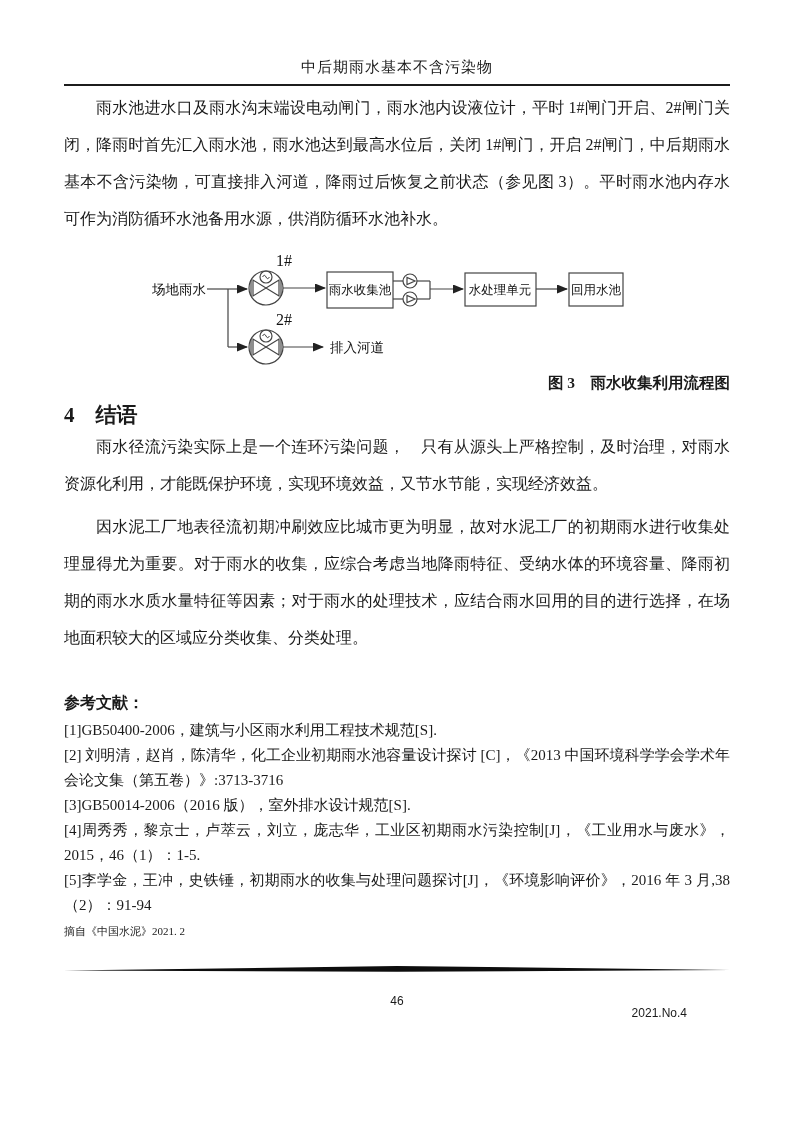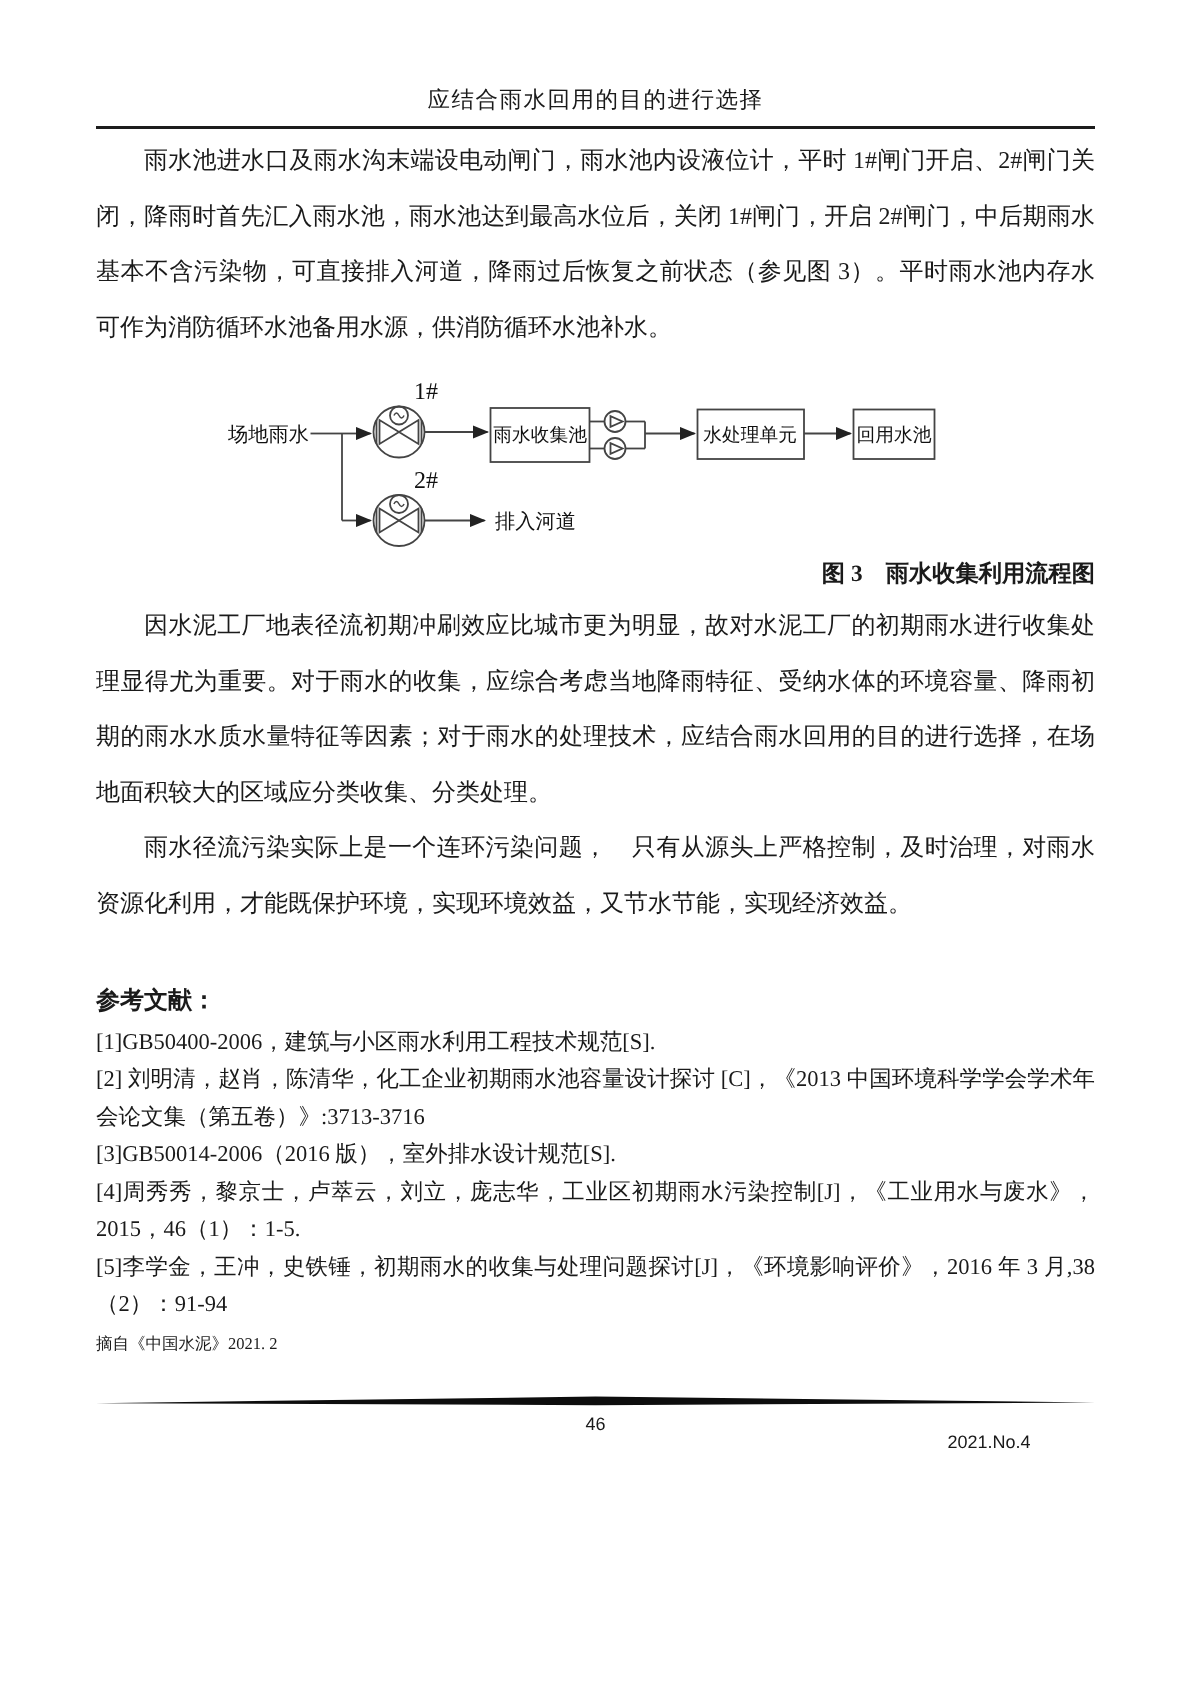--- a/index.html
+++ b/index.html
@@ -66,38 +66,38 @@
     text-align: justify;
   }
   .source-note {
     margin-top: 2px;
     font-size: 11px;
     line-height: 22px;
   }
   .foot-divider { margin-top: 23px; display: block; }
   .footer-row {
     position: relative;
-    margin-top: 3px;
+    margin-top: 20px;
     font-family: "Liberation Sans", "DejaVu Sans", sans-serif;
     font-size: 12px;
     line-height: 16px;
   }
   .page-num { text-align: center; }
   .issue-num { position: absolute; right: 43px; top: 12px; }
   .dg-text {
     font-family: "Liberation Serif", "DejaVu Serif", serif;
     fill: #111;
   }
 </style>
 </head>
 <body>
 
 <div class="page">
 
-  <div class="running-head">应结合雨水回用的目的进行选择</div>
+  <div class="running-head">中后期雨水基本不含污染物</div>
   <hr class="head-rule">
 
   <p class="body-para p1">雨水池进水口及雨水沟末端设电动闸门，雨水池内设液位计，平时 1#闸门开启、2#闸门关闭，降雨时首先汇入雨水池，雨水池达到最高水位后，关闭 1#闸门，开启 2#闸门，中后期雨水基本不含污染物，可直接排入河道，降雨过后恢复之前状态（参见图 3）。平时雨水池内存水可作为消防循环水池备用水源，供消防循环水池补水。</p>
 
   <div class="diagram-wrap">
     <svg width="666" height="120" viewBox="0 0 666 120">
       <defs>
         <marker id="arr" markerWidth="11" markerHeight="9" refX="10" refY="4.5" orient="auto" markerUnits="userSpaceOnUse">
           <path d="M0,0 L11,4.5 L0,9 z" fill="#222"></path>
         </marker>
@@ -159,23 +159,24 @@
         <text x="296" y="48" font-size="12.5" text-anchor="middle">雨水收集池</text>
         <text x="436" y="48" font-size="12.5" text-anchor="middle">水处理单元</text>
         <text x="532" y="48" font-size="12.5" text-anchor="middle">回用水池</text>
         <text x="266" y="106" font-size="13.5">排入河道</text>
       </g>
     </svg>
   </div>
 
   <div class="fig-caption">图 3　雨水收集利用流程图</div>
 
+  <div class="section-heading">4　结语</div>
 
+  <p class="body-para">雨水径流污染实际上是一个连环污染问题，　只有从源头上严格控制，及时治理，对雨水资源化利用，才能既保护环境，实现环境效益，又节水节能，实现经济效益。</p>
   <p class="body-para p2">因水泥工厂地表径流初期冲刷效应比城市更为明显，故对水泥工厂的初期雨水进行收集处理显得尤为重要。对于雨水的收集，应综合考虑当地降雨特征、受纳水体的环境容量、降雨初期的雨水水质水量特征等因素；对于雨水的处理技术，应结合雨水回用的目的进行选择，在场地面积较大的区域应分类收集、分类处理。</p>
-  <p class="body-para">雨水径流污染实际上是一个连环污染问题，　只有从源头上严格控制，及时治理，对雨水资源化利用，才能既保护环境，实现环境效益，又节水节能，实现经济效益。</p>
 
   <div class="refs-heading">参考文献：</div>
   <ul class="refs-list">
     <li>[1]GB50400-2006，建筑与小区雨水利用工程技术规范[S].</li>
     <li>[2] 刘明清，赵肖，陈清华，化工企业初期雨水池容量设计探讨 [C]，《2013 中国环境科学学会学术年会论文集（第五卷）》:3713-3716</li>
     <li>[3]GB50014-2006（2016 版），室外排水设计规范[S].</li>
     <li>[4]周秀秀，黎京士，卢萃云，刘立，庞志华，工业区初期雨水污染控制[J]，《工业用水与废水》，2015，46（1）：1-5.</li>
     <li>[5]李学金，王冲，史铁锤，初期雨水的收集与处理问题探讨[J]，《环境影响评价》，2016 年 3 月,38（2）：91-94</li>
   </ul>
 

